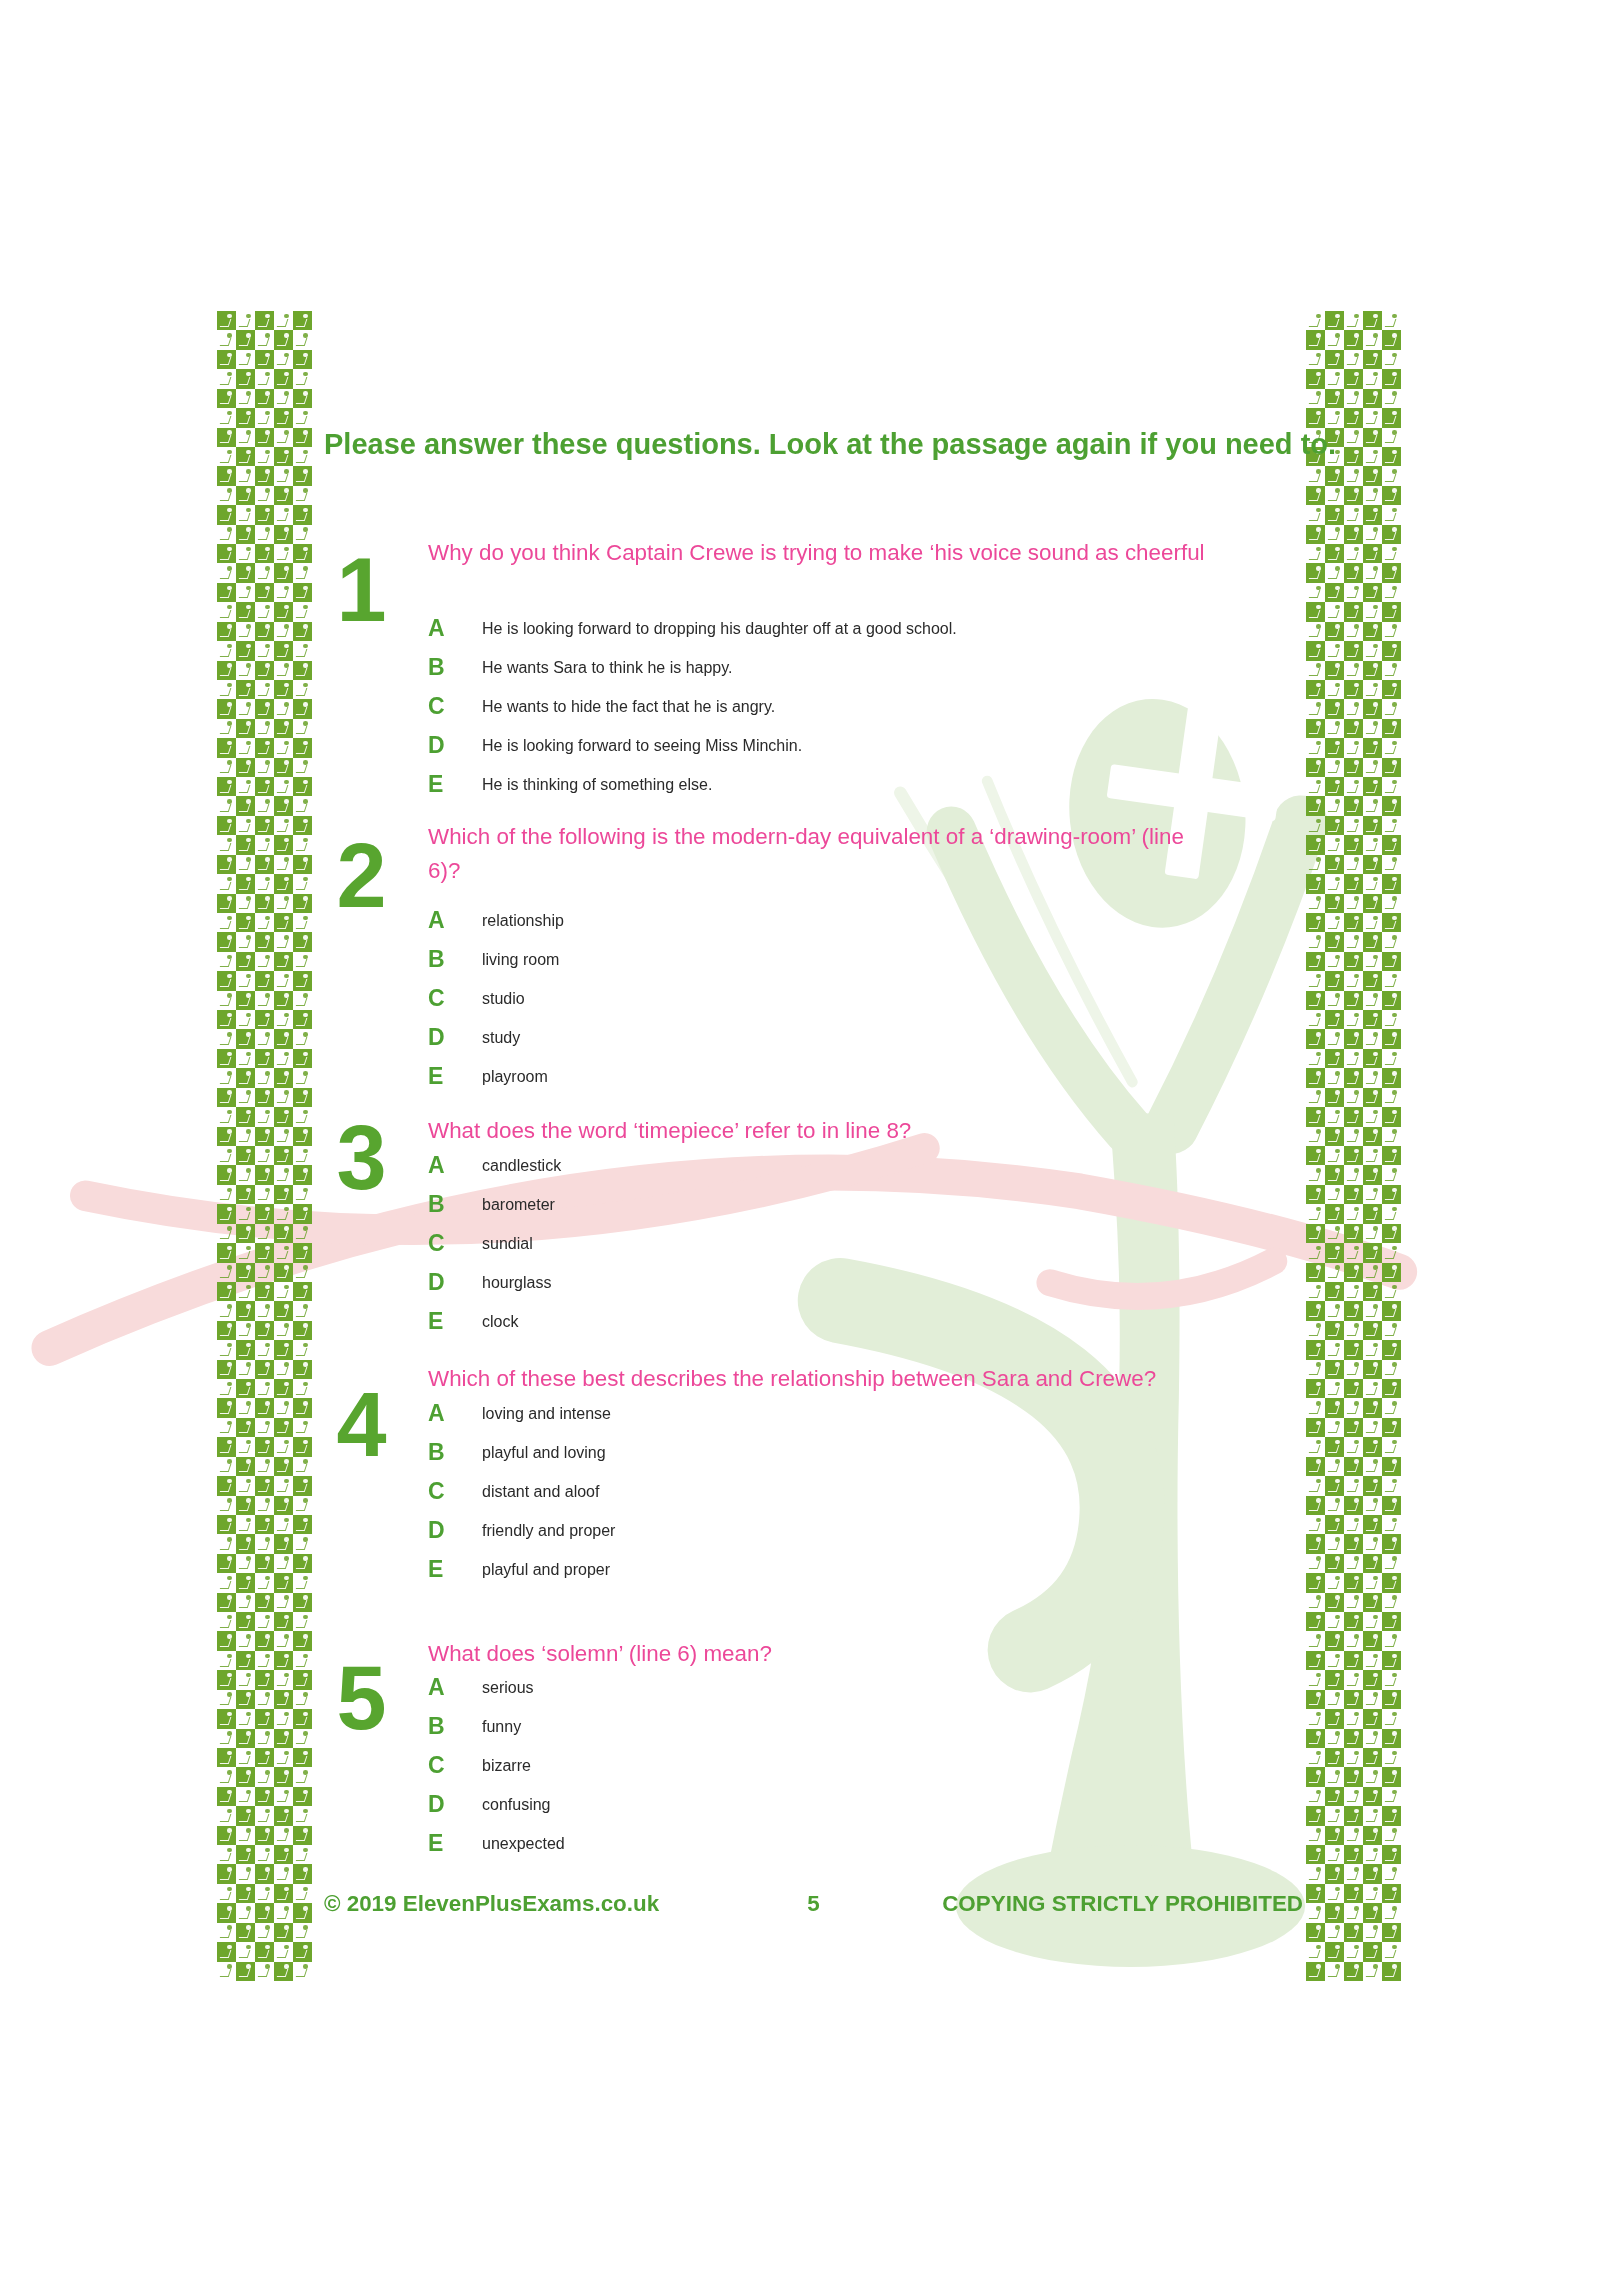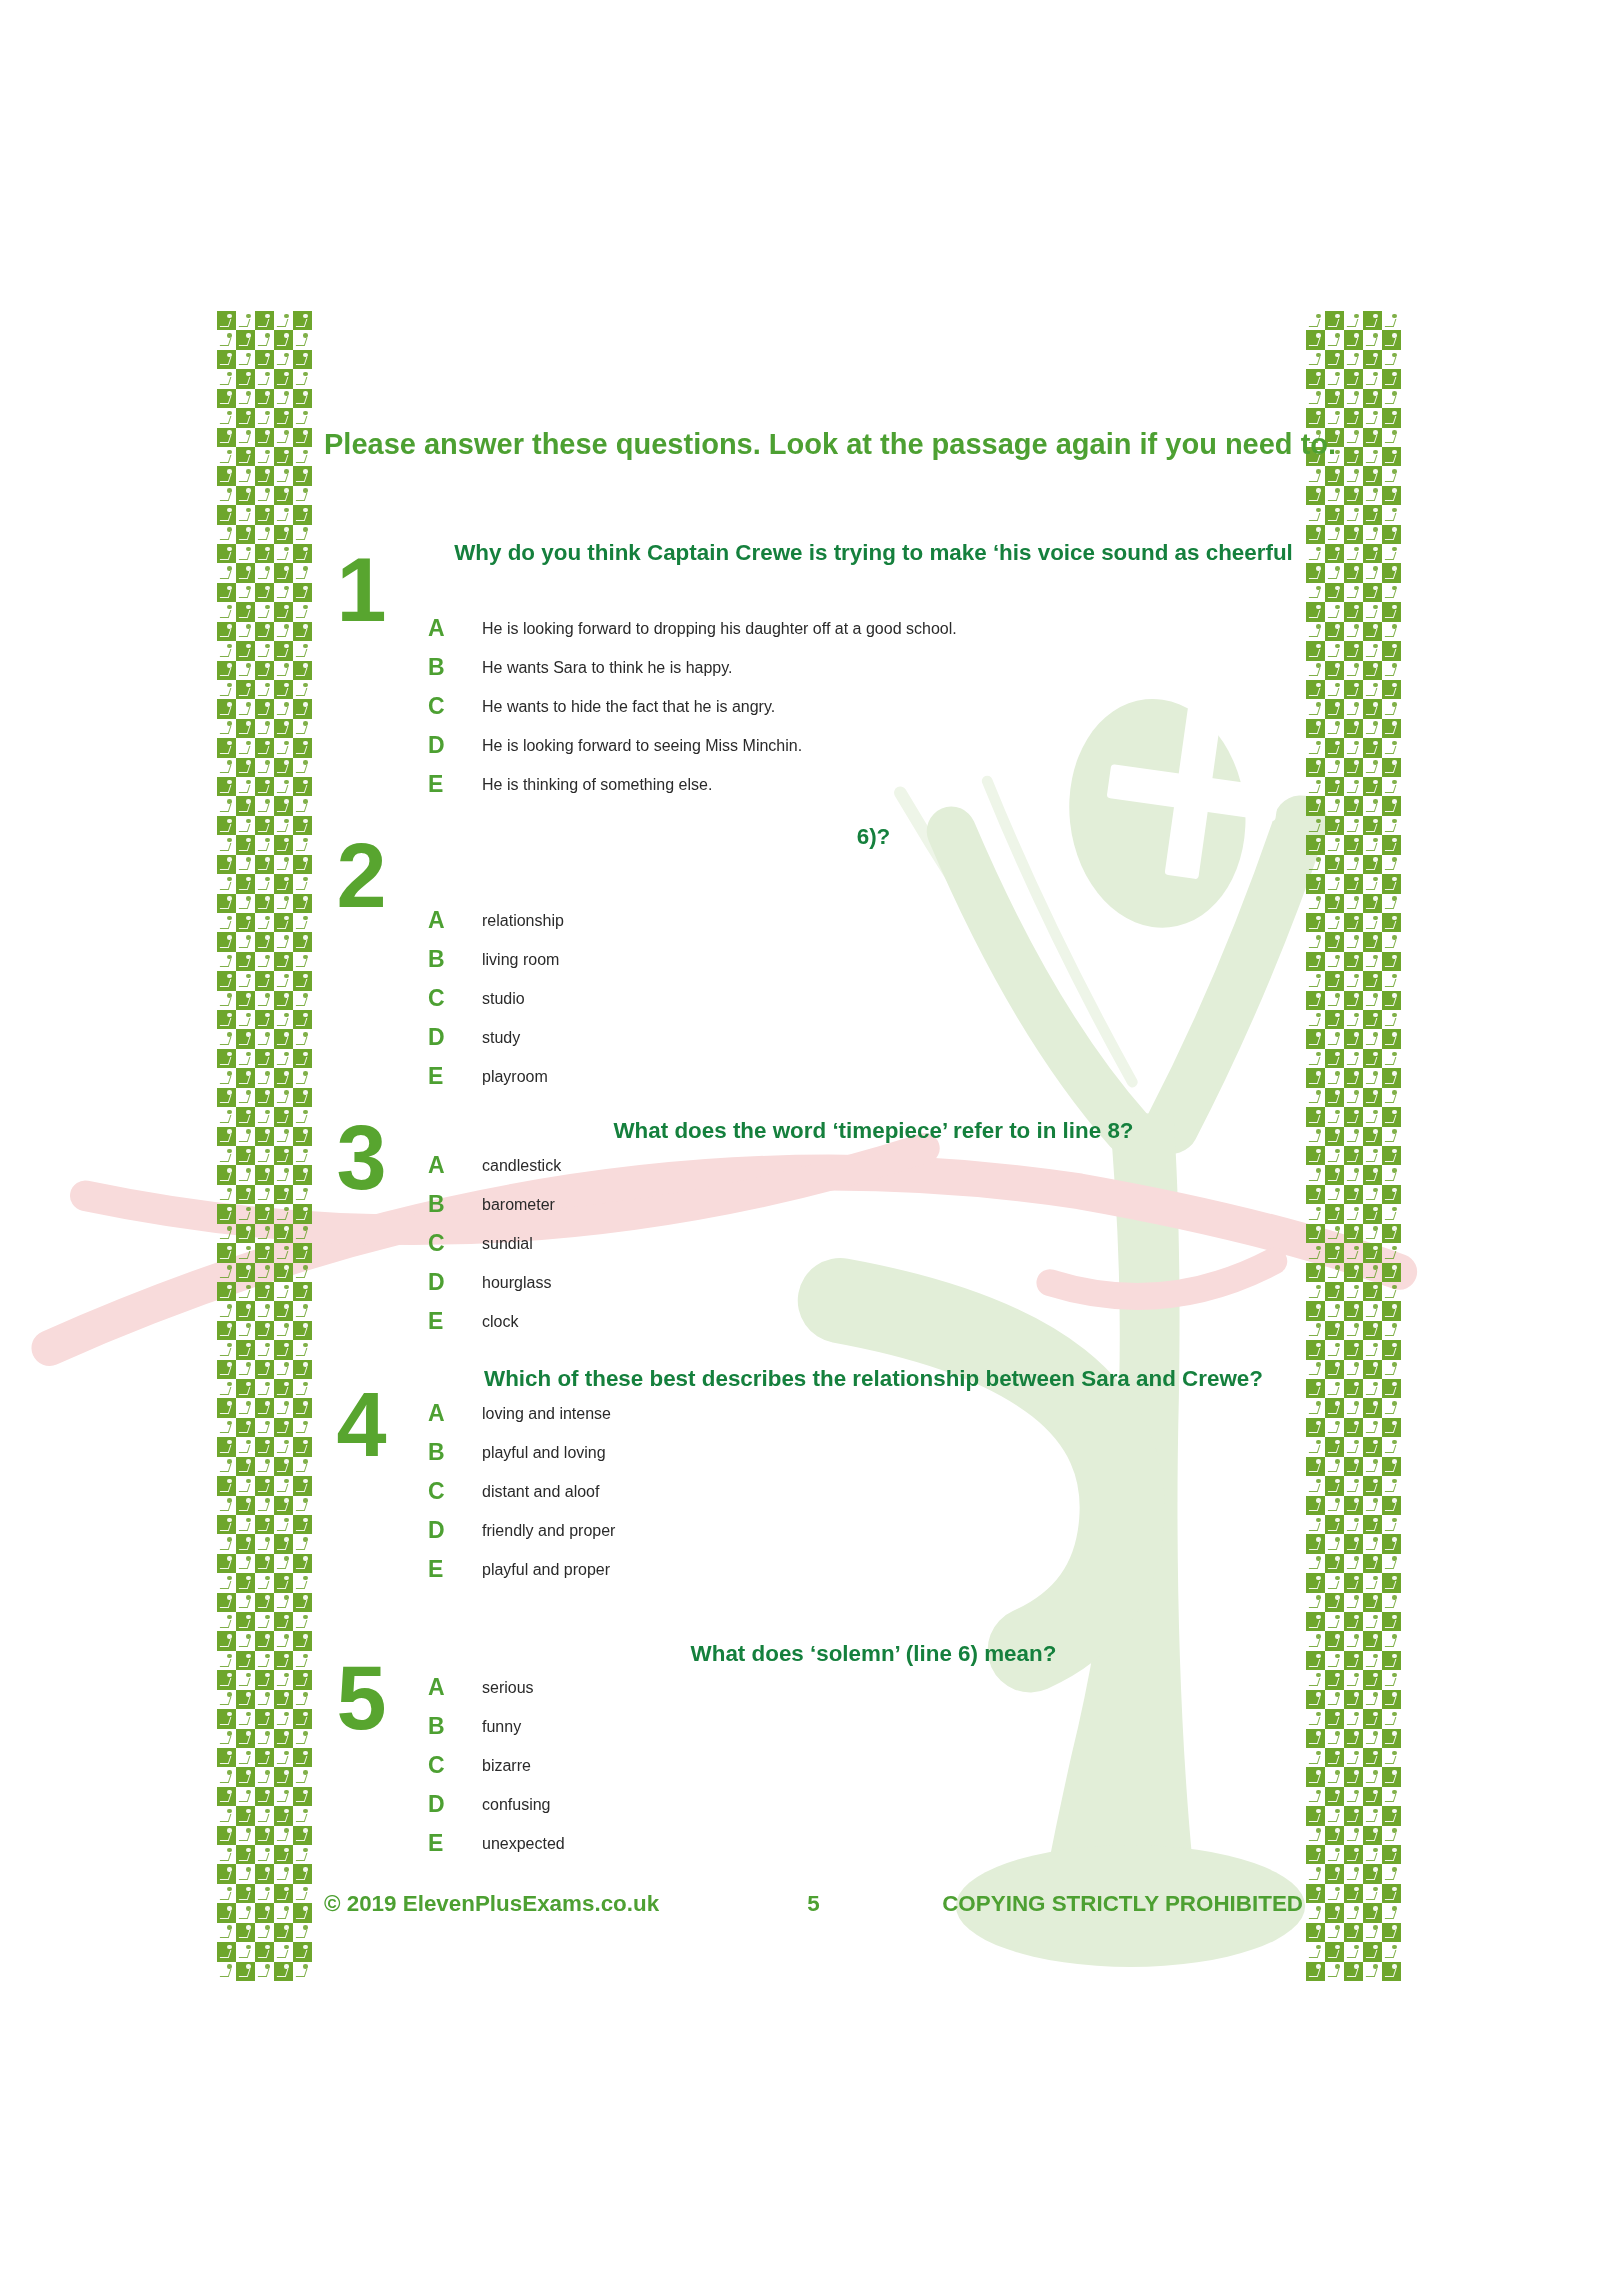--- a/index.html
+++ b/index.html
@@ -21,22 +21,22 @@
                border-bottom:1.8px solid currentColor;border-right:1.8px solid currentColor;
                transform:skewX(-18deg);}
   
   .layer{position:absolute;left:0;top:0;width:1617px;height:2293px;z-index:3;}
   .hline{position:absolute;left:324px;white-space:nowrap;
          font-size:29px;font-weight:bold;color:#4da032;text-align:right;}
   .hline.l1{top:428px;}
   .hline.l2{top:460px;}
   .qnum{position:absolute;left:315px;width:93px;text-align:center;
         font-size:90px;line-height:90px;font-weight:bold;color:#58a52f;}
-  .qtext{position:absolute;left:428px;width:891px;color:#15803d;
-         font-size:22.4px;line-height:34px;font-weight:bold;text-align:center;}
+  .qtext{position:absolute;left:428px;width:891px;color:#ec4899;
+         font-size:22.4px;line-height:34px;font-weight:normal;}
   .qtext span{display:block;white-space:nowrap;}
   .opts{position:absolute;left:428px;width:882px;}
   .opt{height:39px;display:flex;align-items:center;}
   .opt .letter{width:54px;flex:0 0 54px;font-size:23px;font-weight:bold;color:#4da032;}
   .opt .otext{font-size:16px;color:#2a2a2a;white-space:nowrap;}
   .q0 .qnum{top:545px;}  .q0 .qtext{top:536px;}  .q0 .opts{top:609px;}
   .q1 .qnum{top:831px;}  .q1 .qtext{top:820px;}  .q1 .opts{top:901px;}
   .q2 .qnum{top:1113px;} .q2 .qtext{top:1114px;} .q2 .opts{top:1146px;}
   .q3 .qnum{top:1380px;} .q3 .qtext{top:1362px;} .q3 .opts{top:1394px;}
   .q4 .qnum{top:1653px;} .q4 .qtext{top:1637px;} .q4 .opts{top:1668px;}
@@ -970,20 +970,21 @@
         <div class="opt">
             <span class="letter">E</span>
             <span class="otext">He is thinking of something else.</span>
           </div>
       </div>
     </section>
 
     <section class="question q1">
       <div class="qnum">2</div>
       <div class="qtext">
+        <span>Which of the following is the modern-day equivalent of a ‘drawing-room’ (line</span>
         <span>6)?</span>
       </div>
       <div class="opts">
         <div class="opt">
             <span class="letter">A</span>
             <span class="otext">relationship</span>
           </div>
         <div class="opt">
             <span class="letter">B</span>
             <span class="otext">living room</span>

